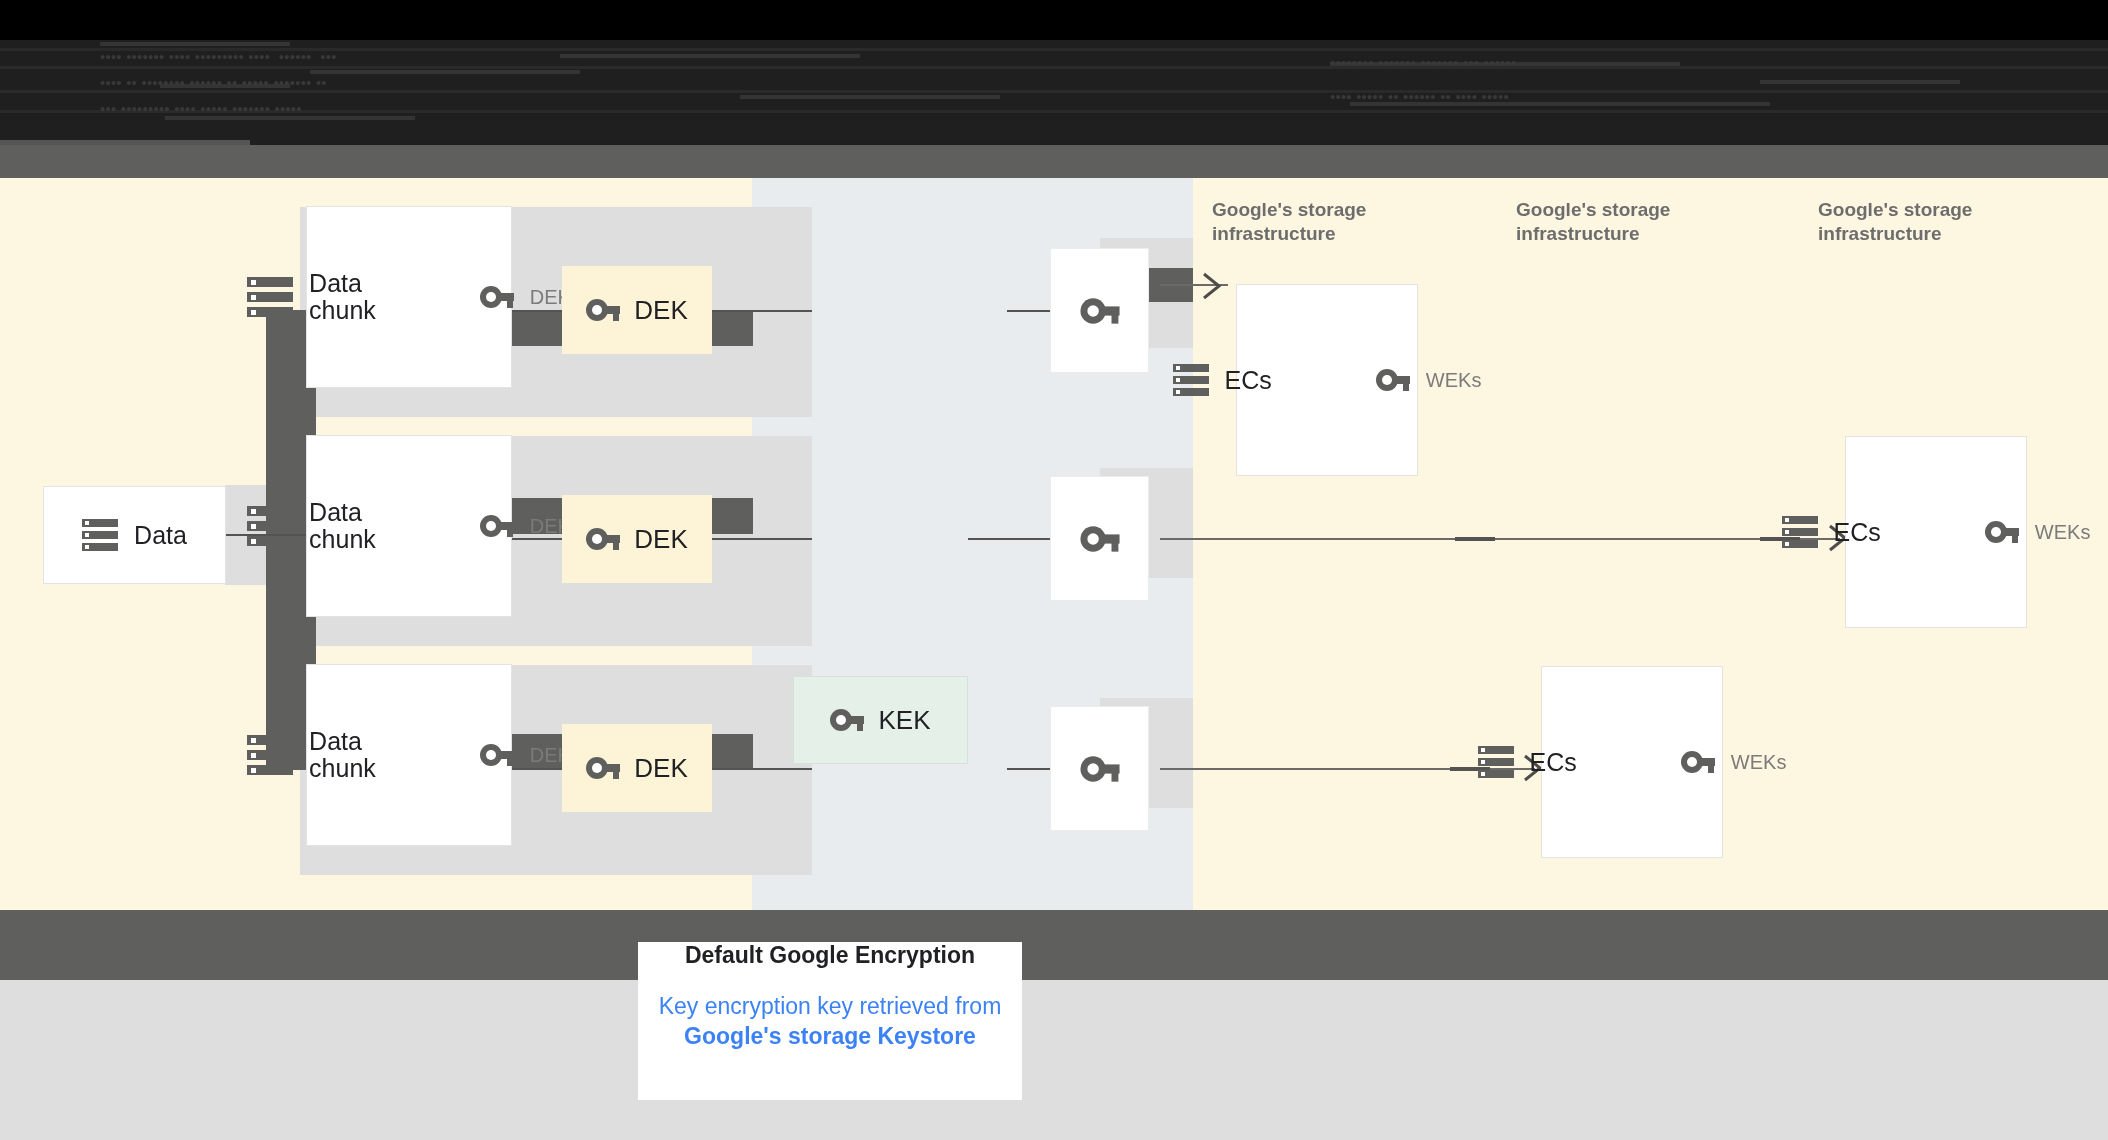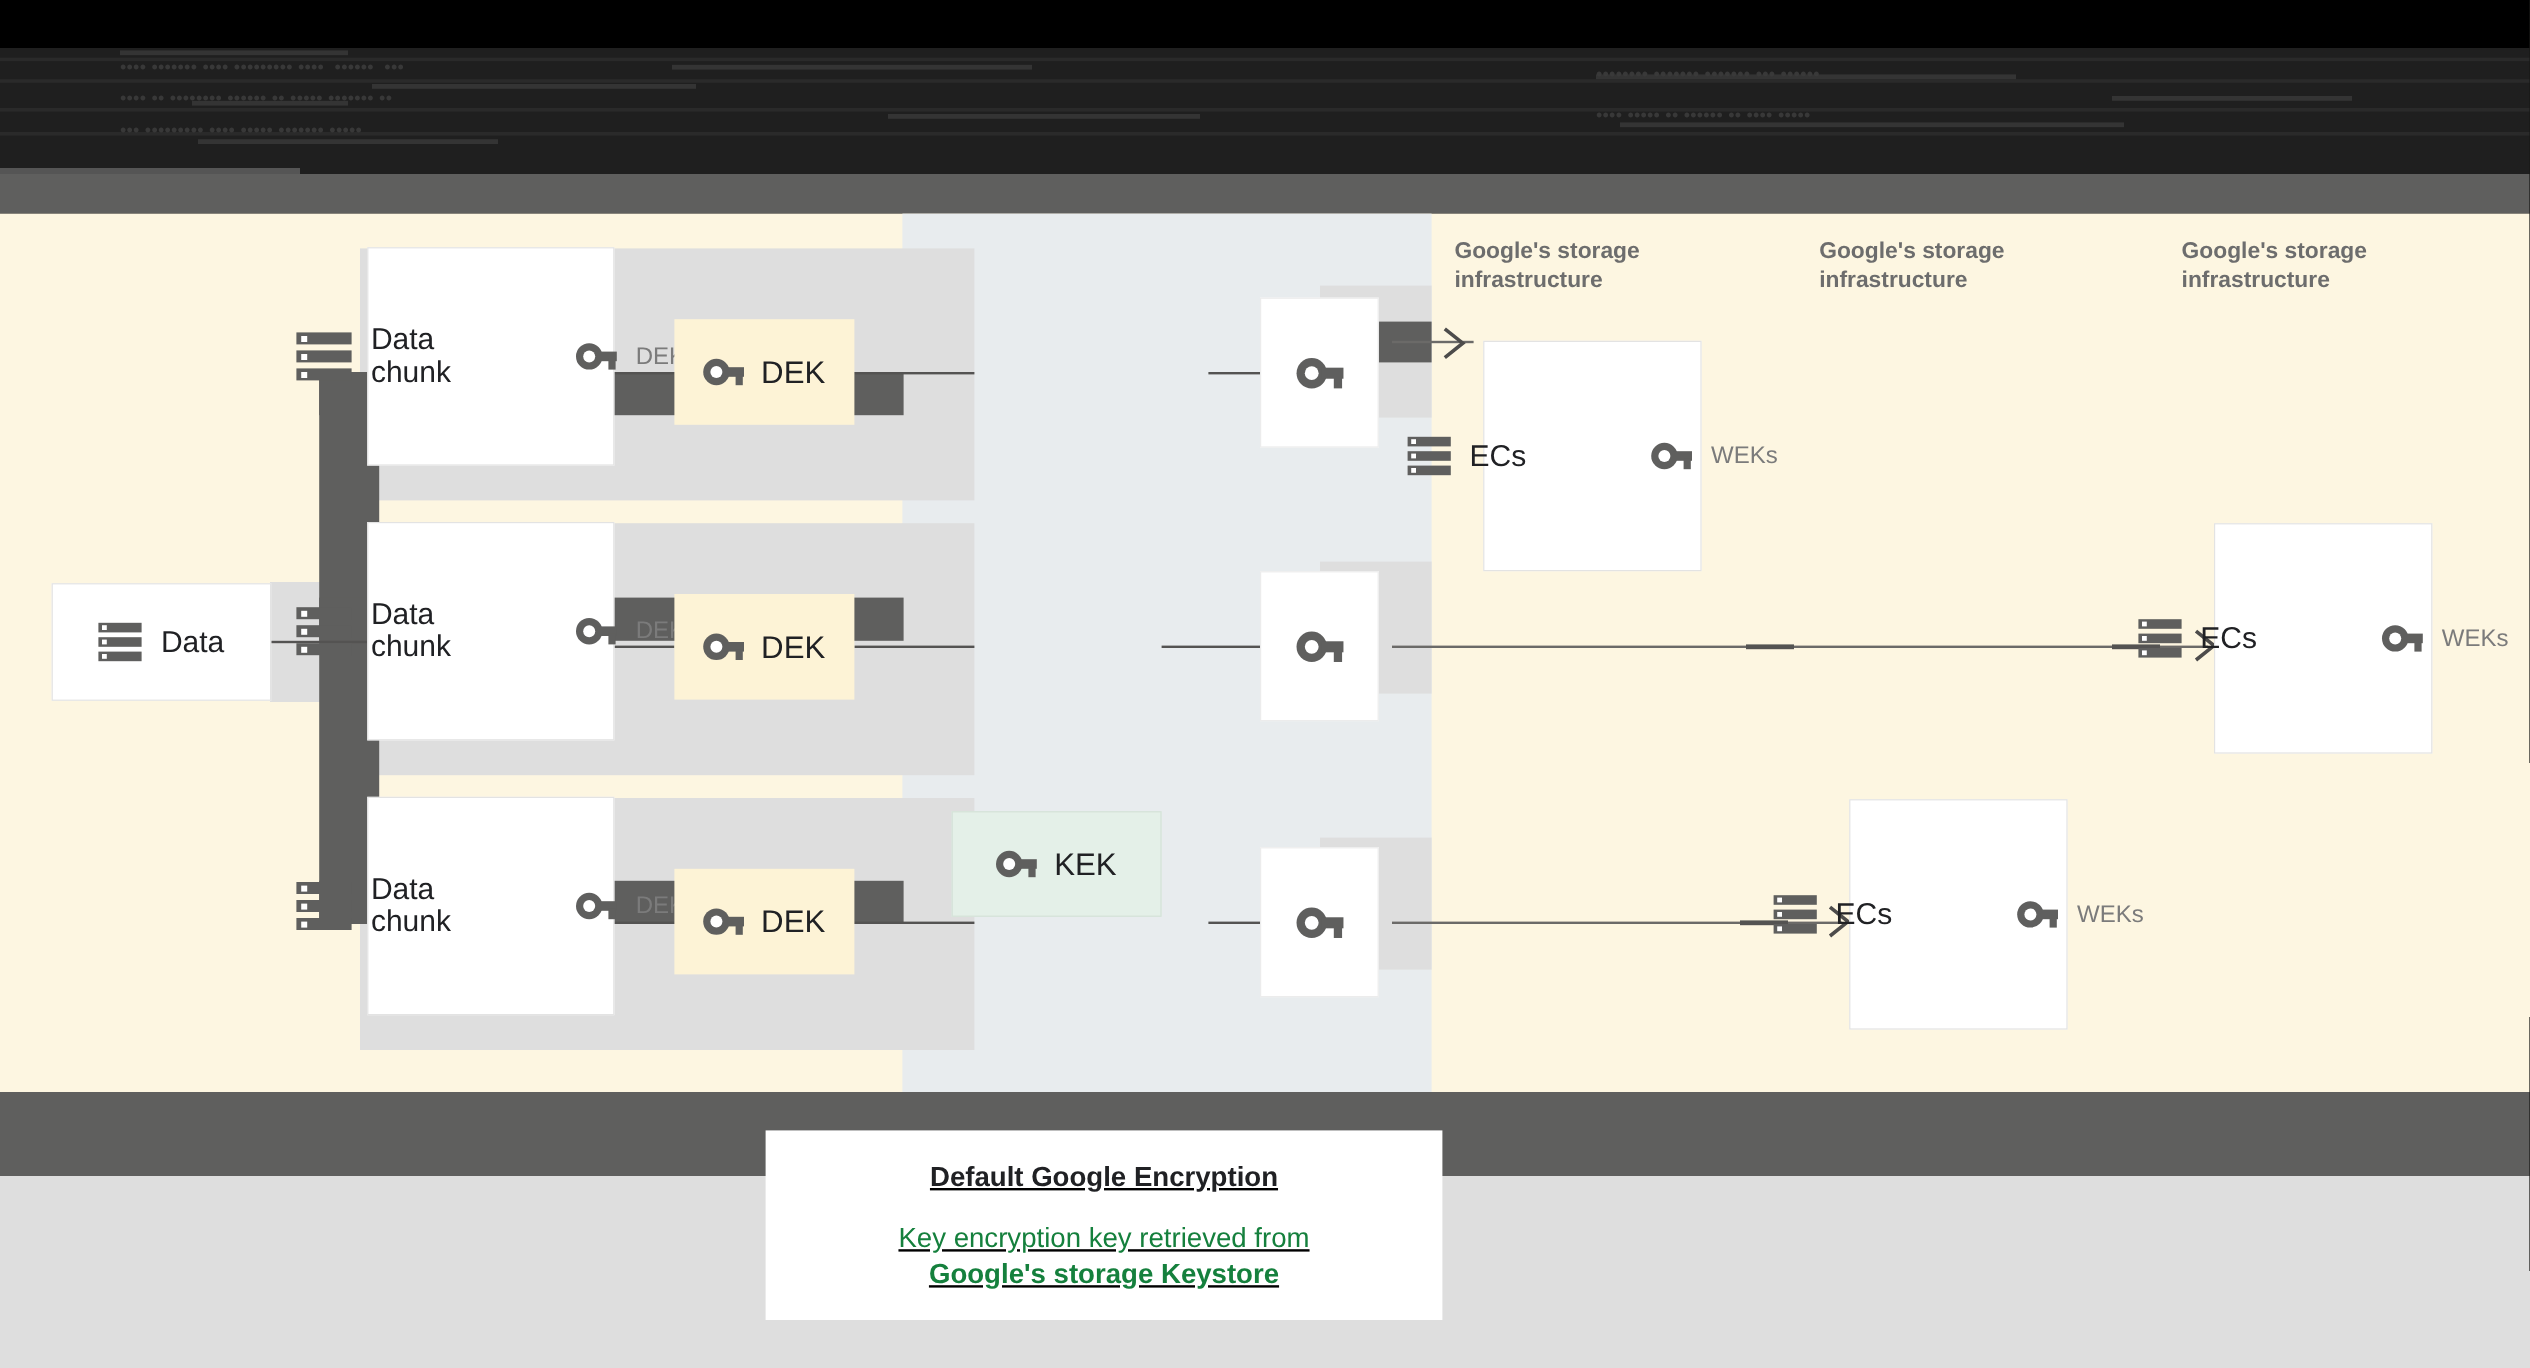--- a/index.html
+++ b/index.html
@@ -61,26 +61,26 @@
 
   
   .sect-title {
     position:absolute; font-size:19px; line-height:24px; color:#6d6d6d; white-space:pre-line;font-weight:bold;
   }
 
   
   .footband { position:absolute; left:0; top:910px; width:2108px; height:70px; background:#5f5f5e; }
   .footbg { position:absolute; left:0; top:980px; width:2108px; height:160px; background:#dedede; }
   .caption {
-    position:absolute; left:638px; top:942px; width:564px; height:158px;
+    position:absolute; left:638px; top:942px; width:384px; height:158px;
     background:#ffffff; display:flex; flex-direction:column;
-    align-items:center; justify-content:center; gap:22px;text-decoration:underline;
+    align-items:center; justify-content:flex-start; gap:22px;
   }
   .cap-title { font-size:23px; font-weight:bold; color:#202124; }
-  .cap-body { font-size:23px; color:#15803d; text-align:center; line-height:30px; }
+  .cap-body { font-size:23px; color:#3b82f6; text-align:center; line-height:30px; }
   .cap-body b { font-weight:bold; }
 
   
   .ico-server { display:inline-block; width:46px; height:40px; flex:0 0 auto; }
   .ico-server i {
     display:block; width:46px; height:10px; background:#5f5f5e; margin-bottom:5px; position:relative;
   }
   .ico-server i:last-child { margin-bottom:0; }
   .ico-server i::before {
     content:""; position:absolute; left:4px; top:3px; width:5px; height:5px; background:#fff;

